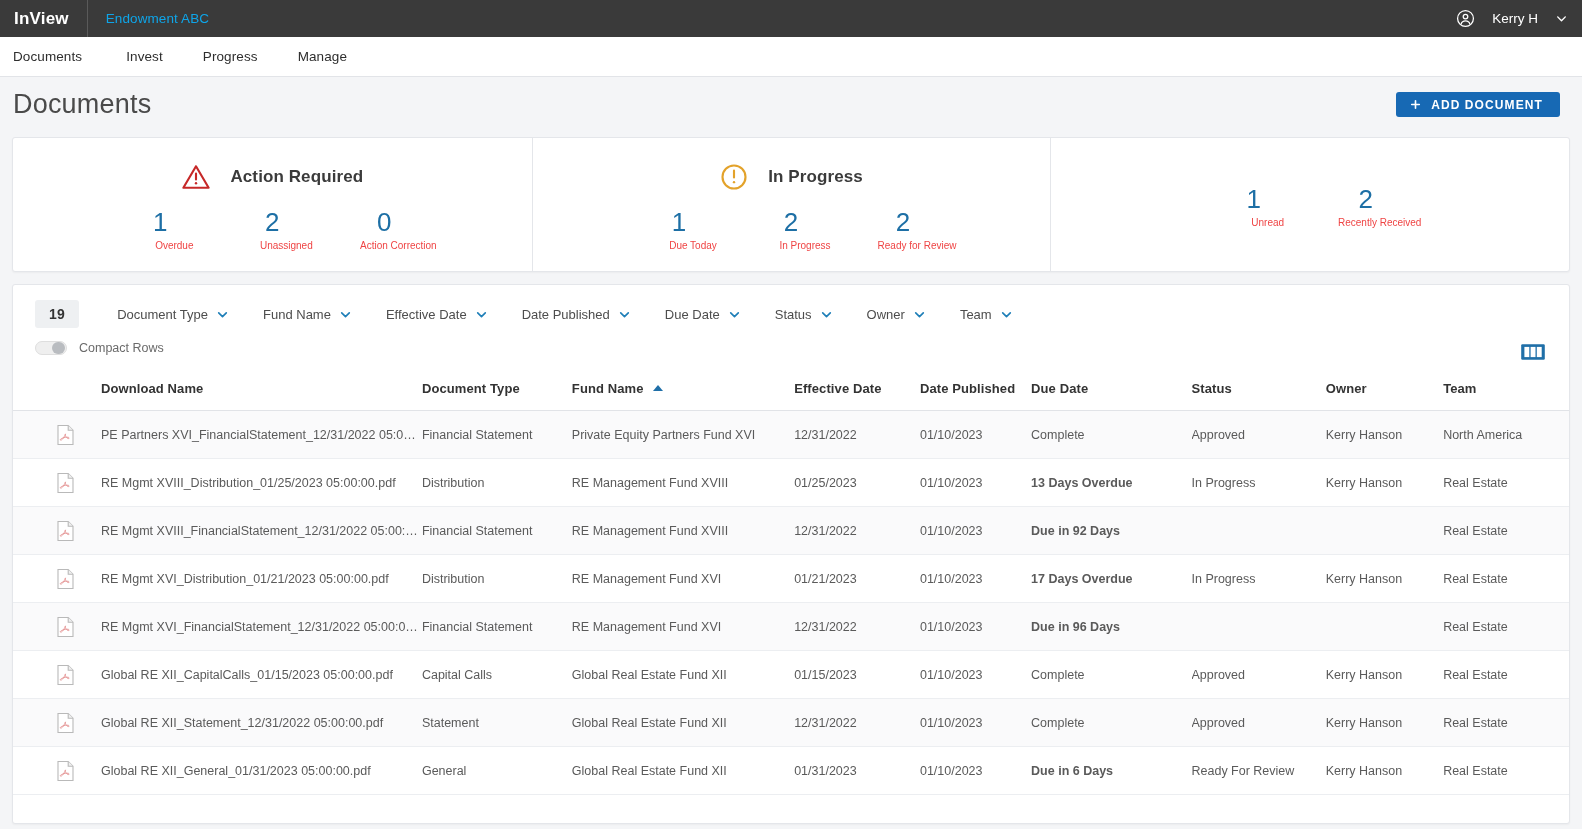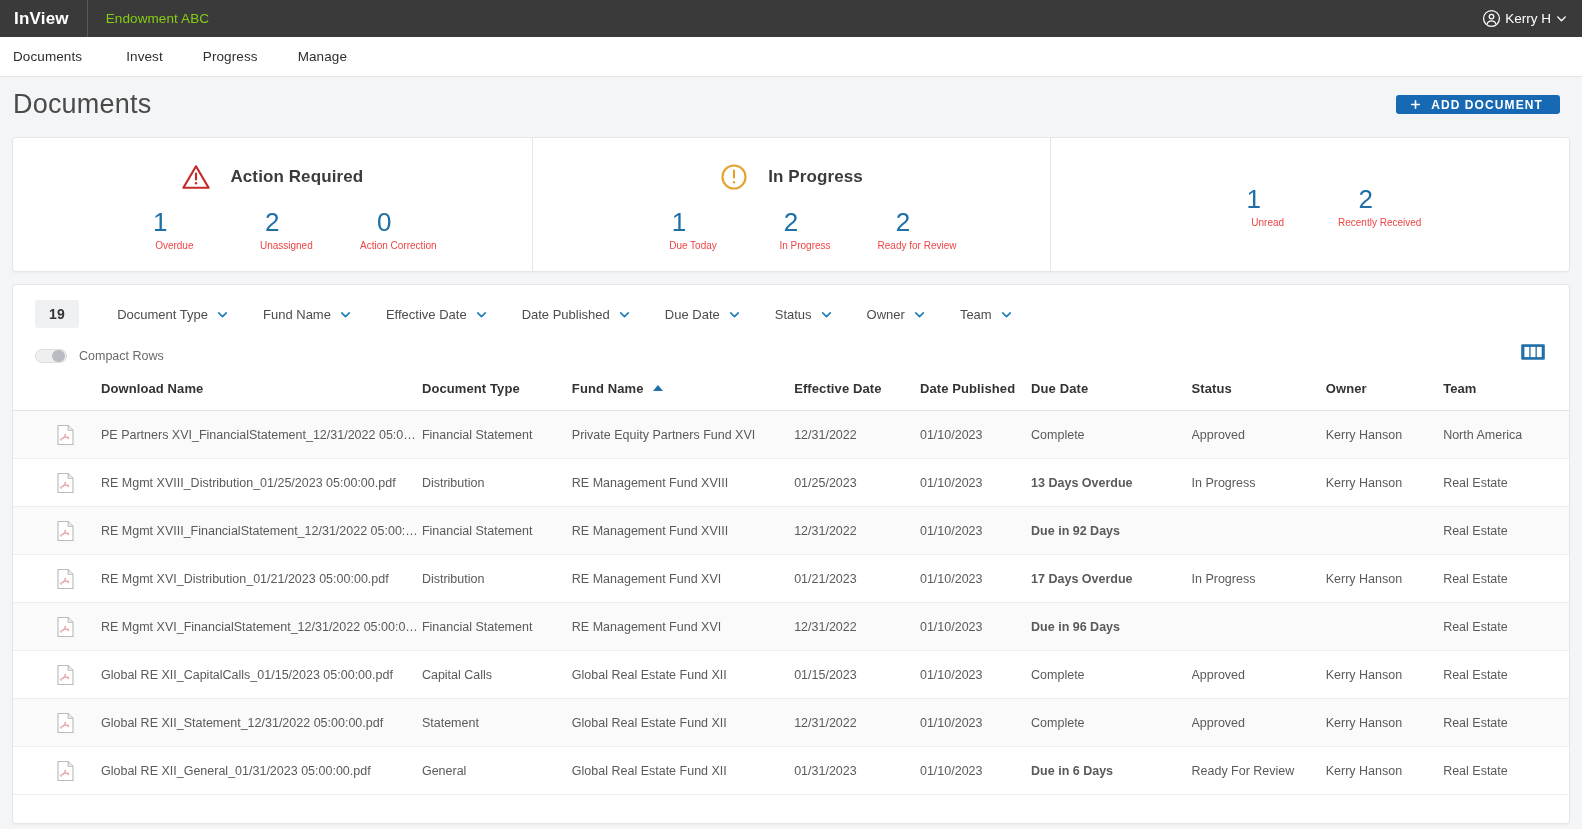--- a/index.html
+++ b/index.html
@@ -24,30 +24,30 @@
     font-weight: 600;
     padding: 0 18px 0 14px;
     letter-spacing: .2px;
     line-height: 37px;
   }
   .brand-sep {
     width: 1px; height: 37px; background: #5a5a5a;
   }
   .org-name {
     font-size: 13.5px;
-    color: #84cc16;
+    color: #0ea5e9;
     padding-left: 18px;
     letter-spacing: .1px;
   }
   .user-area {
     position: absolute;
     right: 14px;
     display: flex;
     align-items: center;
-    gap: 4px;
+    gap: 17px;
     font-size: 13.5px;
     color: #ffffff;
     cursor: pointer;
   }
   .avatar-ic { width: 19px; height: 19px; display:block; }
   .chev-white { width: 13px; height: 13px; display:block; }
 
   
   .navbar {
     height: 40px;
@@ -81,21 +81,21 @@
     font-size: 27px;
     font-weight: 400;
     color: #4a4a4a;
     letter-spacing: .2px;
   }
   .add-doc-btn {
     background: #1769b4;
     color: #ffffff;
     border: none;
     border-radius: 3px;
-    height: 19px;
+    height: 25px;
     padding: 0 17px 0 13px;
     font-size: 12px;
     font-weight: 600;
     letter-spacing: 1.1px;
     display: flex;
     align-items: center;
     gap: 9px;
     cursor: pointer;
     font-family: "Liberation Sans", sans-serif;
   }
@@ -199,21 +199,21 @@
   }
   .filter-lbl {
     font-size: 13px;
     color: #4d4d4d;
     white-space: nowrap;
   }
   .chev-blue { width: 13px; height: 13px; display: block; }
 
   .subbar {
     display: flex;
-    align-items: flex-end;
+    align-items: flex-start;
     justify-content: space-between;
     padding: 13px 22px 0 22px;
   }
   .toggle-wrap { display: flex; align-items: center; gap: 12px; cursor: pointer; }
   .toggle {
     width: 32px; height: 14px;
     border-radius: 8px;
     background: #efefef;
     border: 1px solid #dedede;
     position: relative;

